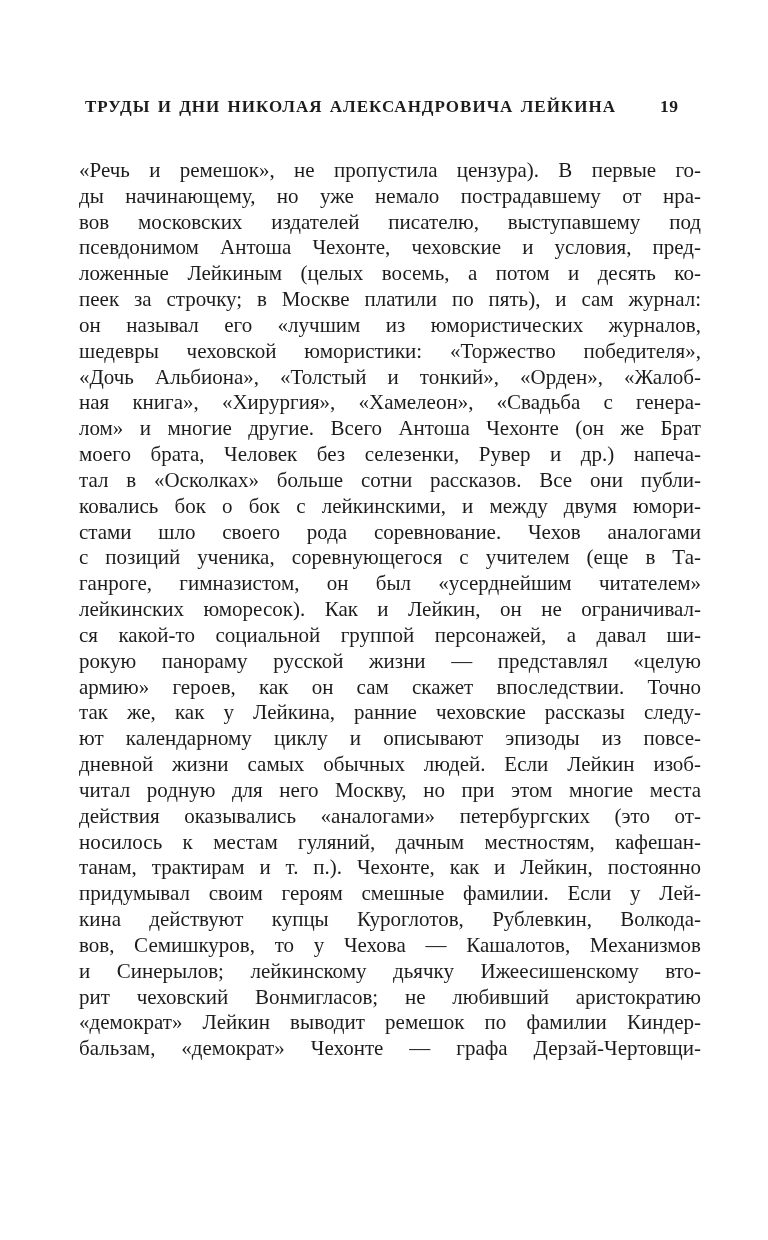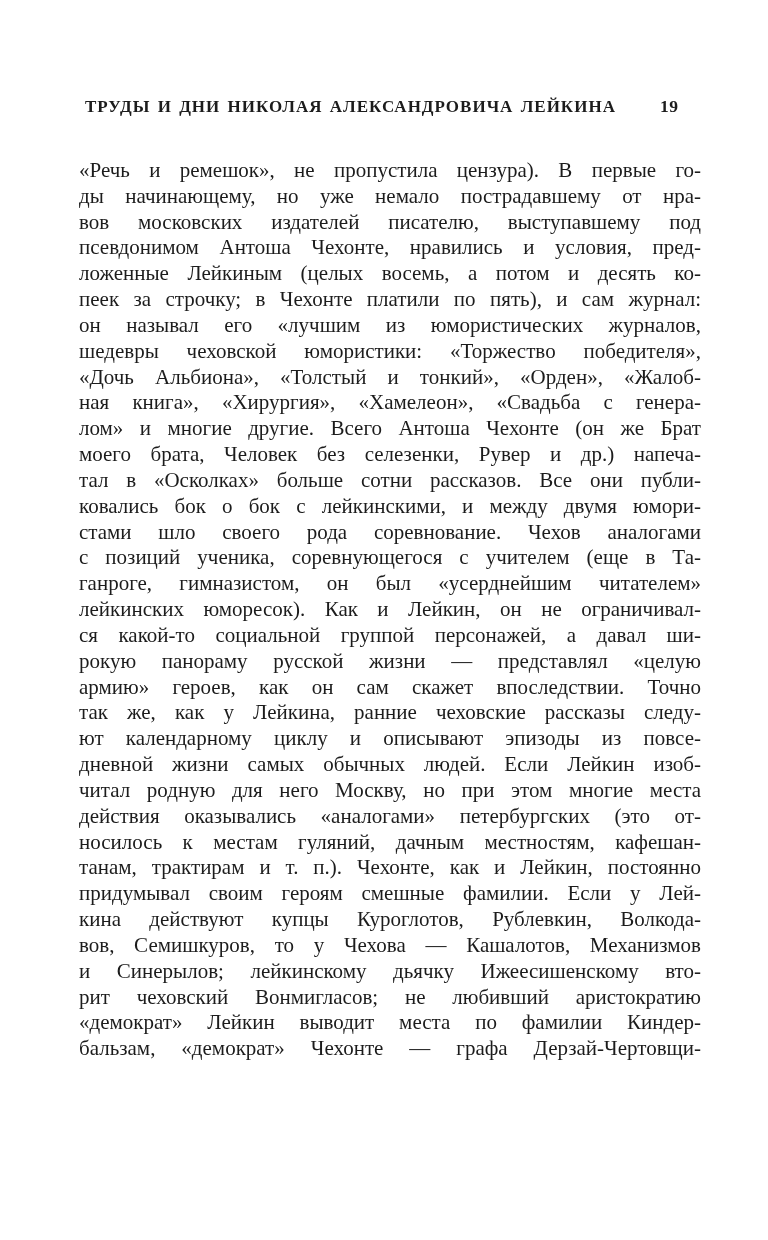--- a/index.html
+++ b/index.html
@@ -62,23 +62,23 @@
 
 <div class="page">
   <div class="running-header">
     <span class="rh-title">ТРУДЫ И ДНИ НИКОЛАЯ АЛЕКСАНДРОВИЧА ЛЕЙКИНА</span>
     <span class="rh-num">19</span>
   </div>
   <div class="body-text">
       <div class="line">«Речь и ремешок», не пропустила цензура). В первые го-</div>
       <div class="line">ды начинающему, но уже немало пострадавшему от нра-</div>
       <div class="line">вов московских издателей писателю, выступавшему под</div>
-      <div class="line">псевдонимом Антоша Чехонте, нравились и условия, пред-</div>
+      <div class="line">псевдонимом Антоша Чехонте, чеховские и условия, пред-</div>
       <div class="line">ложенные Лейкиным (целых восемь, а потом и десять ко-</div>
-      <div class="line">пеек за строчку; в Чехонте платили по пять), и сам журнал:</div>
+      <div class="line">пеек за строчку; в Москве платили по пять), и сам журнал:</div>
       <div class="line">он называл его «лучшим из юмористических журналов,</div>
       <div class="line">шедевры чеховской юмористики: «Торжество победителя»,</div>
       <div class="line">«Дочь Альбиона», «Толстый и тонкий», «Орден», «Жалоб-</div>
       <div class="line">ная книга», «Хирургия», «Хамелеон», «Свадьба с генера-</div>
       <div class="line">лом» и многие другие. Всего Антоша Чехонте (он же Брат</div>
       <div class="line">моего брата, Человек без селезенки, Рувер и др.) напеча-</div>
       <div class="line">тал в «Осколках» больше сотни рассказов. Все они публи-</div>
       <div class="line">ковались бок о бок с лейкинскими, и между двумя юмори-</div>
       <div class="line">стами шло своего рода соревнование. Чехов аналогами</div>
       <div class="line">с позиций ученика, соревнующегося с учителем (еще в Та-</div>
@@ -92,16 +92,16 @@
       <div class="line">дневной жизни самых обычных людей. Если Лейкин изоб-</div>
       <div class="line">читал родную для него Москву, но при этом многие места</div>
       <div class="line">действия оказывались «аналогами» петербургских (это от-</div>
       <div class="line">носилось к местам гуляний, дачным местностям, кафешан-</div>
       <div class="line">танам, трактирам и т. п.). Чехонте, как и Лейкин, постоянно</div>
       <div class="line">придумывал своим героям смешные фамилии. Если у Лей-</div>
       <div class="line">кина действуют купцы Куроглотов, Рублевкин, Волкода-</div>
       <div class="line">вов, Семишкуров, то у Чехова — Кашалотов, Механизмов</div>
       <div class="line">и Синерылов; лейкинскому дьячку Ижеесишенскому вто-</div>
       <div class="line">рит чеховский Вонмигласов; не любивший аристократию</div>
-      <div class="line">«демократ» Лейкин выводит места по фамилии Киндер-</div>
+      <div class="line">«демократ» Лейкин выводит ремешок по фамилии Киндер-</div>
       <div class="line">бальзам, «демократ» Чехонте — графа Дерзай-Чертовщи-</div>
     </div>
 </div>
 
 </body></html>

